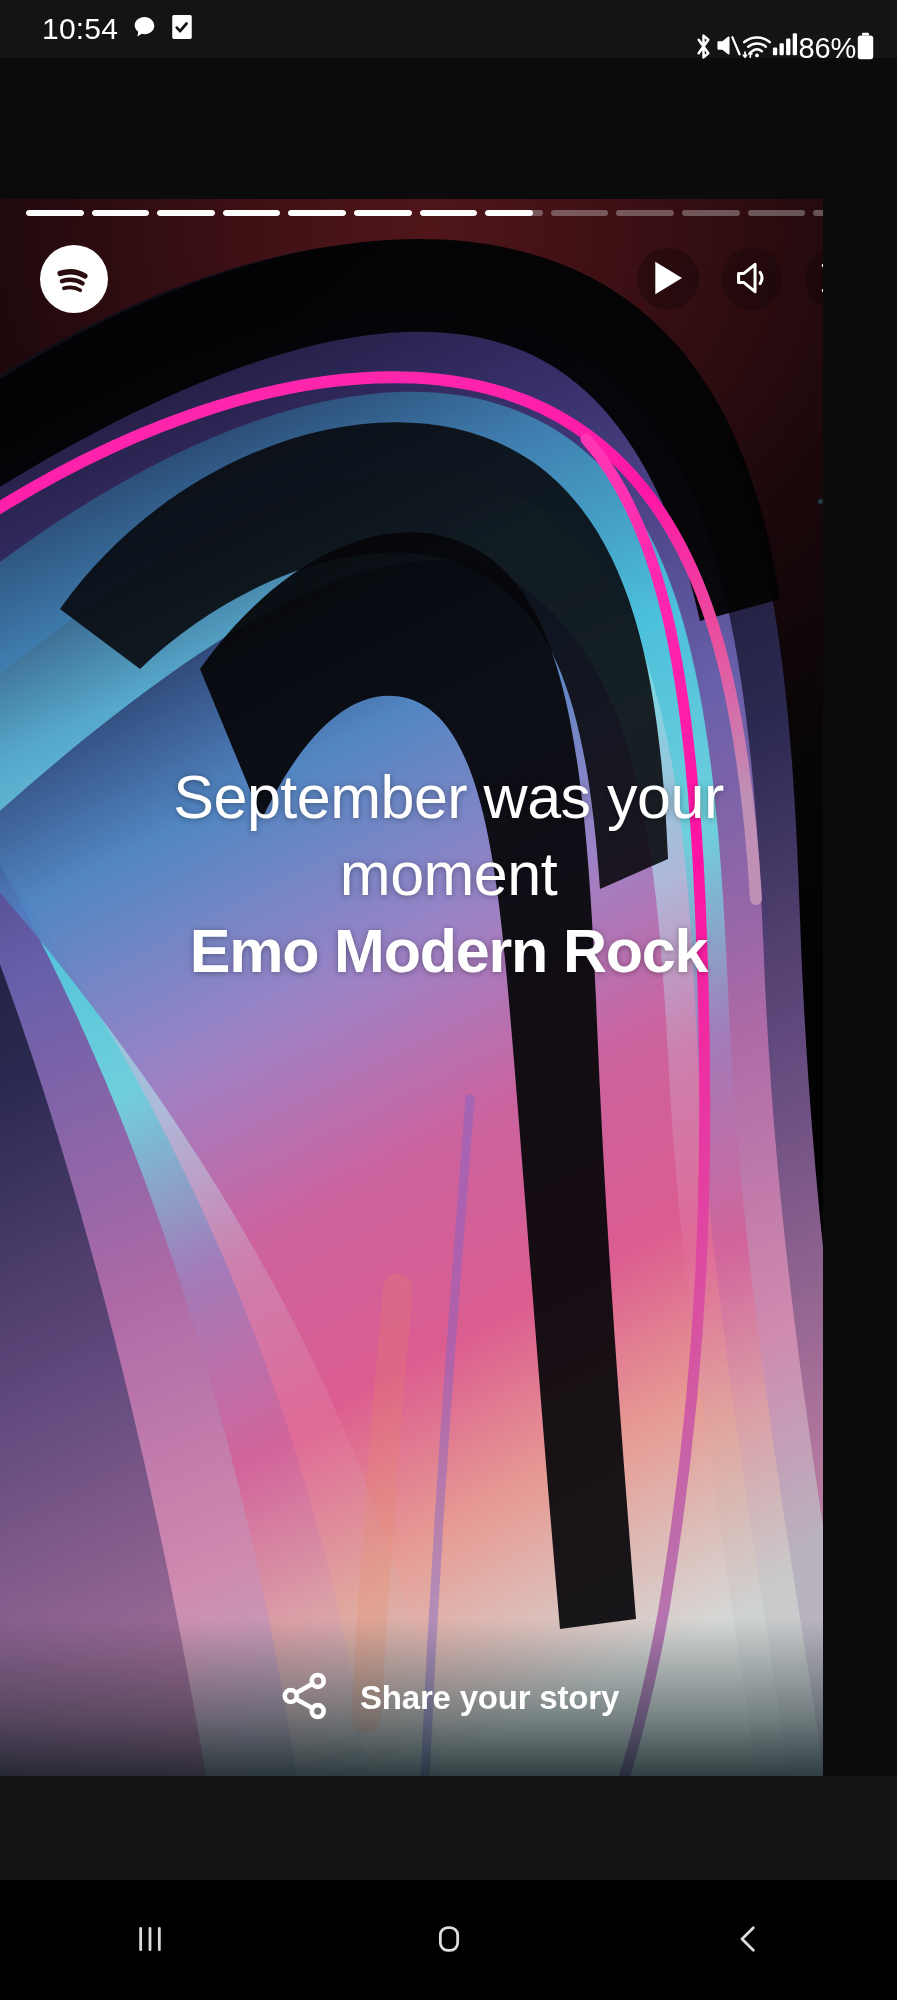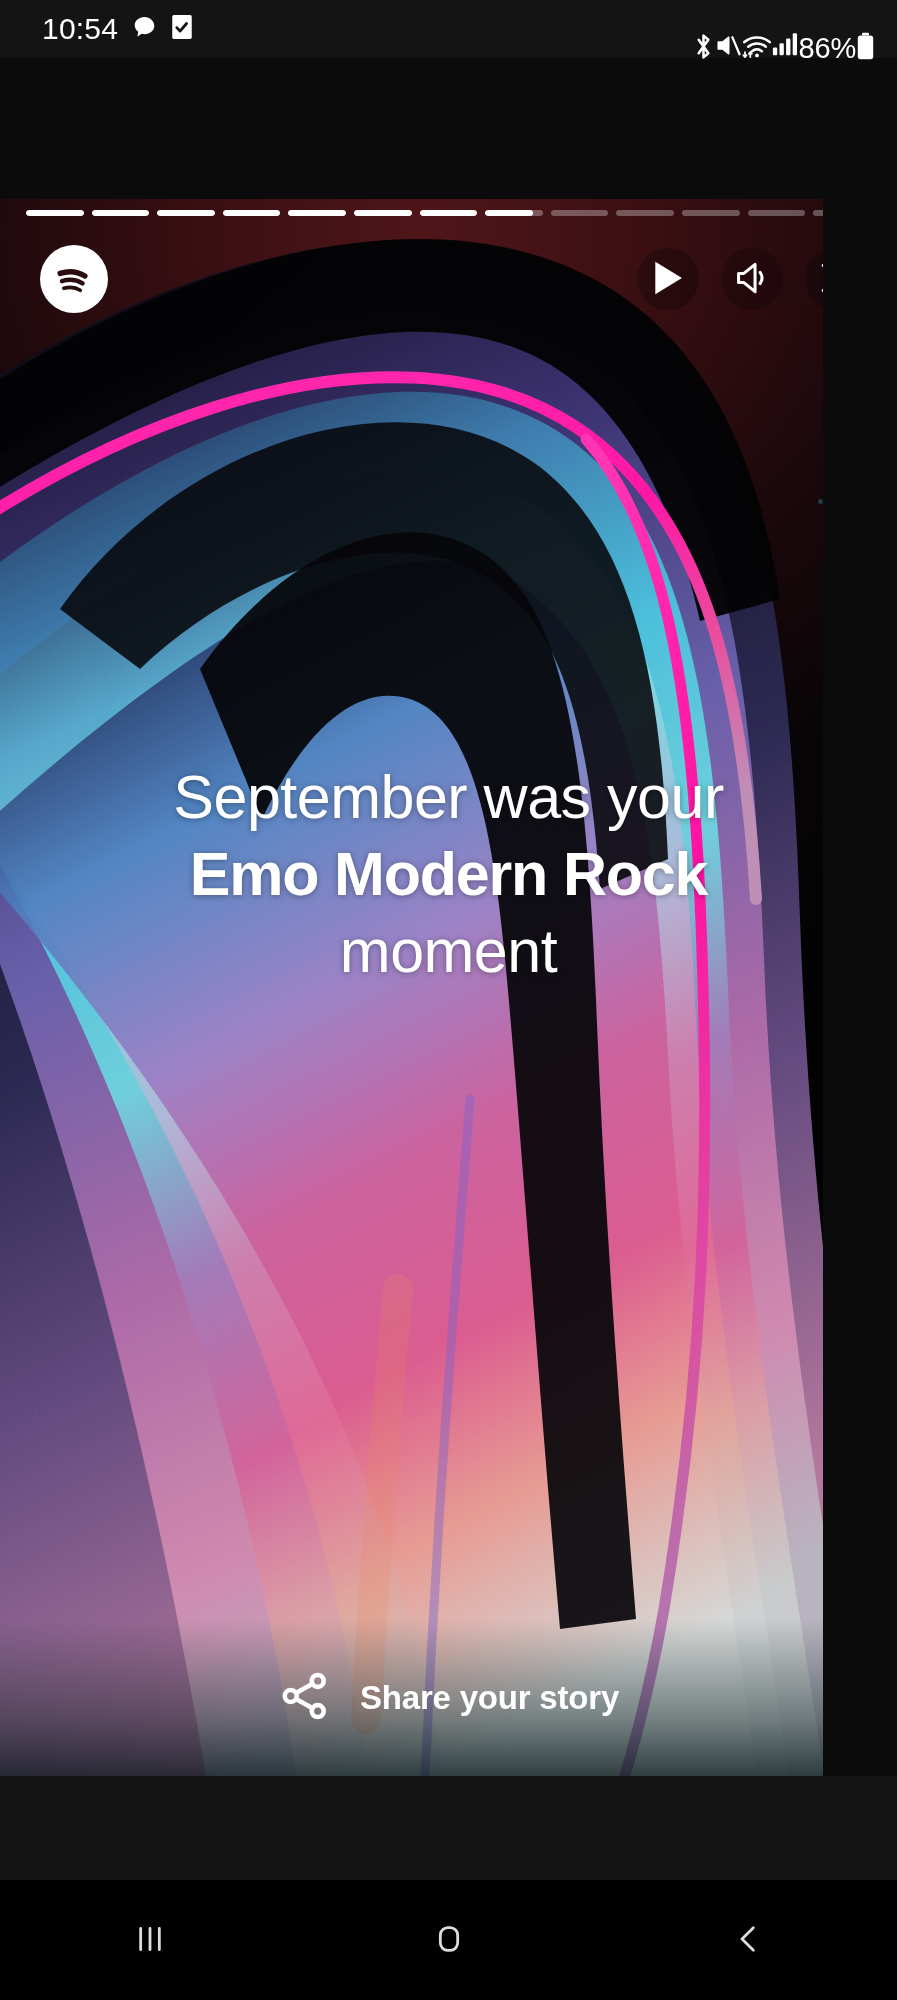--- a/index.html
+++ b/index.html
@@ -358,22 +358,22 @@
             <svg width="34" height="34" viewBox="0 0 26 26">
                 <path d="M3.5 3.5L22.5 22.5M22.5 3.5L3.5 22.5" stroke="#fff" stroke-width="2.7" stroke-linecap="round"></path>
               </svg>
           </span>
         </button>
       </div>
     </div>
 
     <div id="headline">
       <div class="hl-line hl-light">September was your</div>
+      <div class="hl-line hl-light">moment</div>
       <div class="hl-line hl-bold">Emo Modern Rock</div>
-      <div class="hl-line hl-light">moment</div>
     </div>
 
     <button id="share-button">
       <span>
         <svg width="54" height="54" viewBox="0 0 28 28">
           <circle cx="20.6" cy="6.2" r="3.1" fill="none" stroke="#fff" stroke-width="2.4"></circle>
           <circle cx="20.6" cy="21.8" r="3.1" fill="none" stroke="#fff" stroke-width="2.4"></circle>
           <circle cx="6.6" cy="14" r="3.1" fill="none" stroke="#fff" stroke-width="2.4"></circle>
           <path d="M9.4 12.5l8.5-4.8M9.4 15.5l8.5 4.8" stroke="#fff" stroke-width="2.4" stroke-linecap="round"></path>
         </svg>

